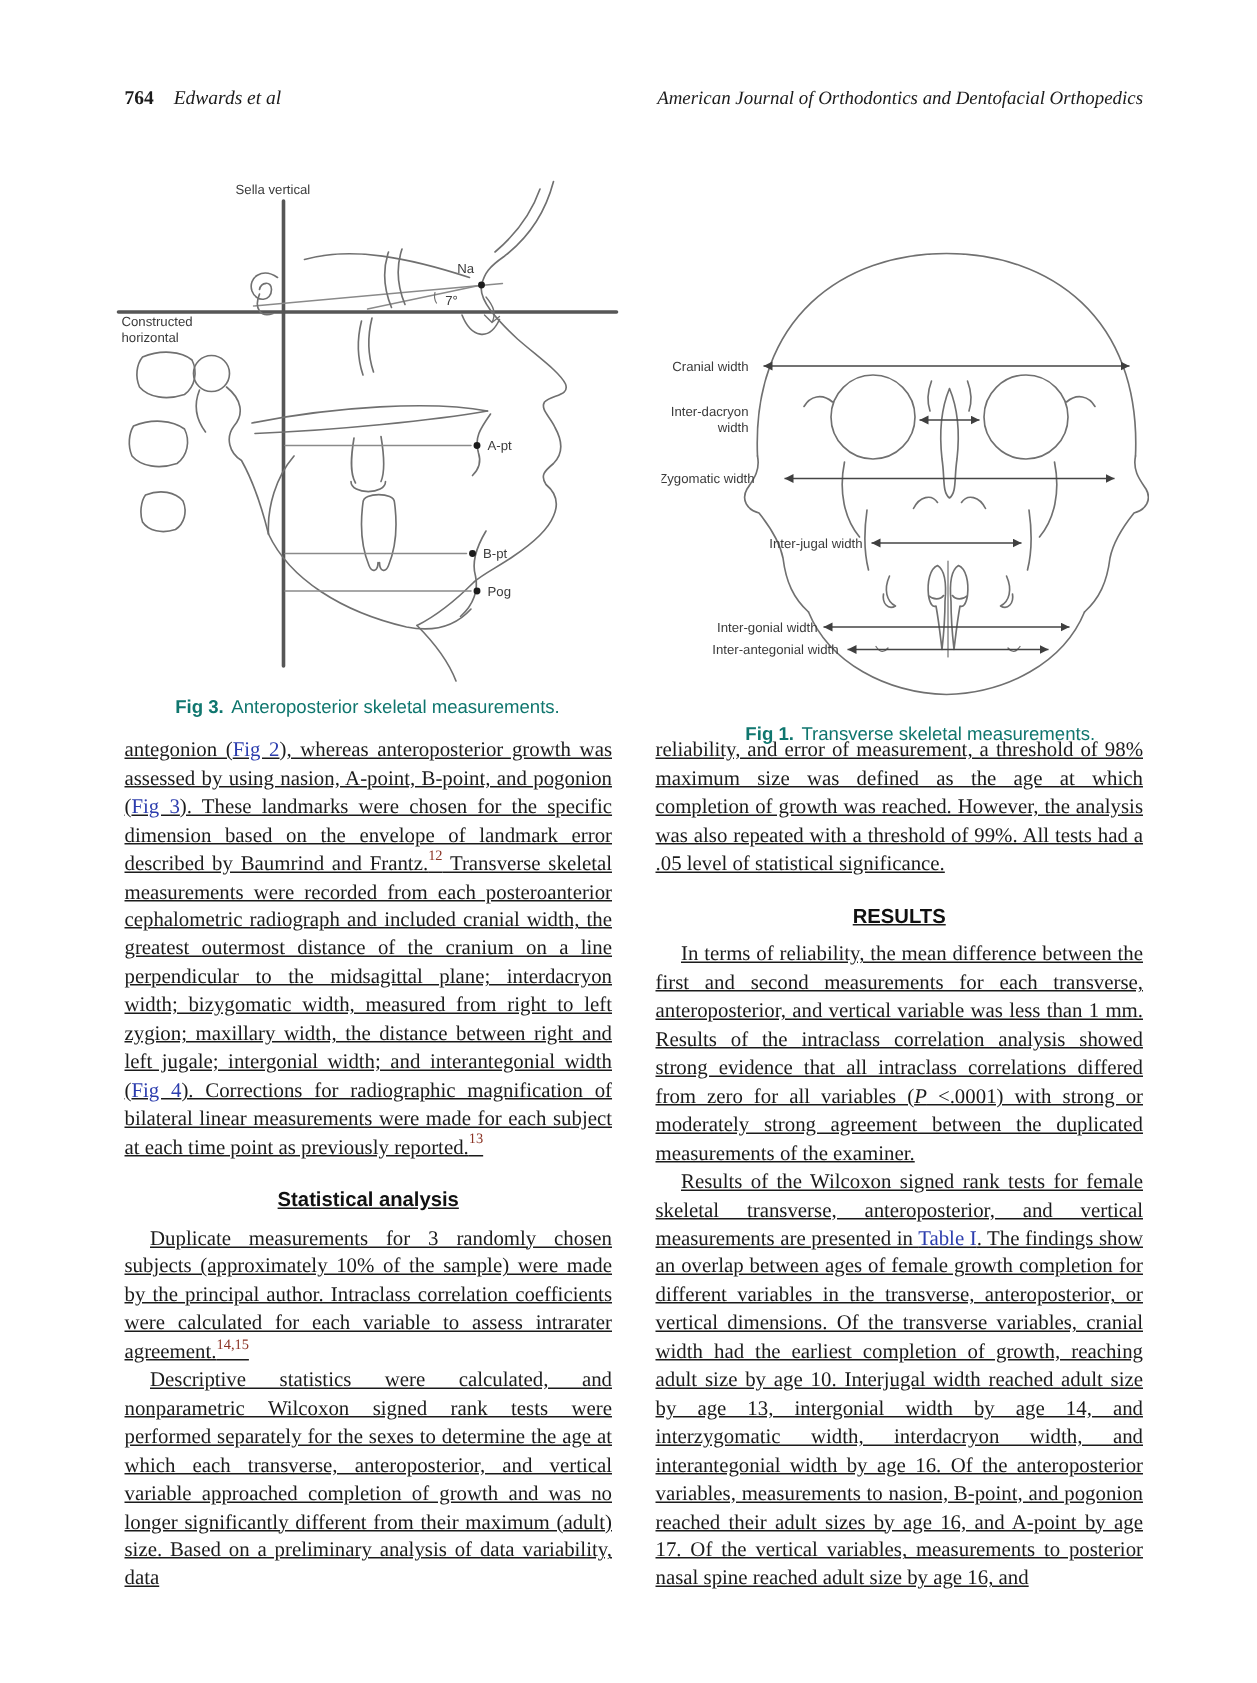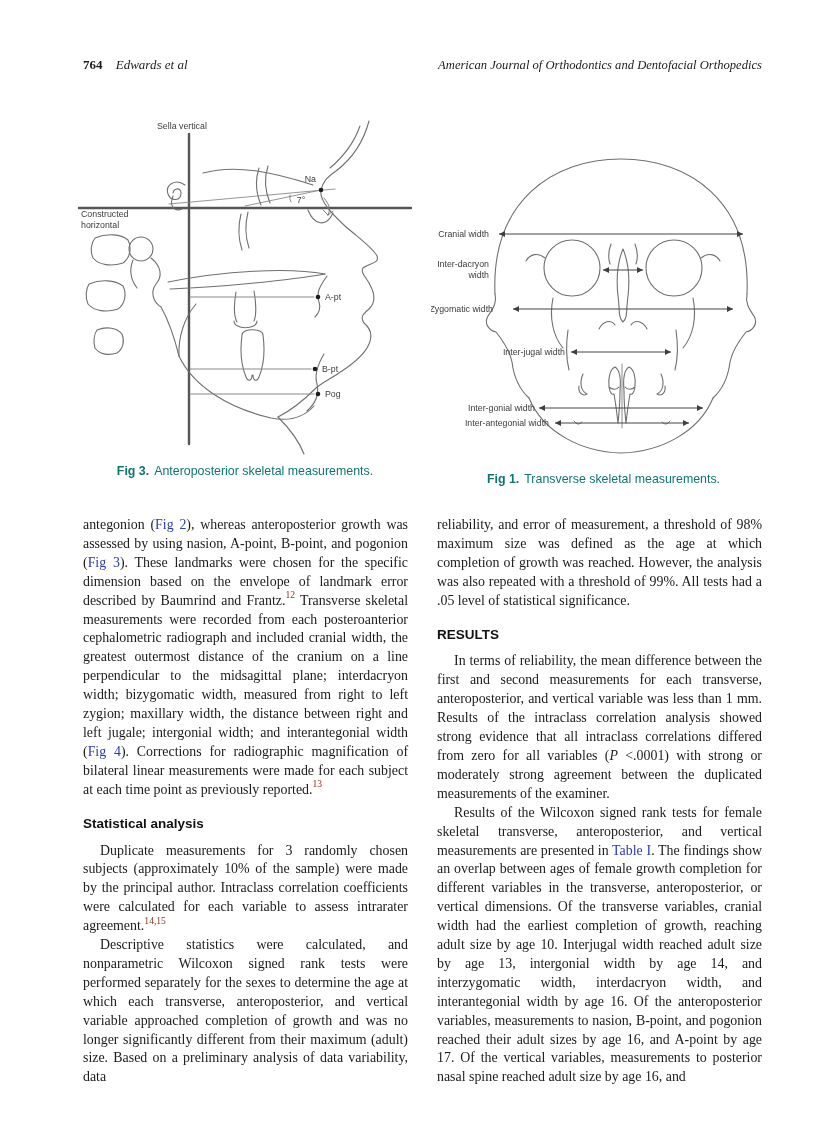--- a/index.html
+++ b/index.html
@@ -27,29 +27,29 @@
   .fig-caption{
     position:absolute;left:0;width:100%;text-align:center;
     font-family:"Liberation Sans",sans-serif;font-size:12.4px;color:#0f766e;
   }
   .fig3-block .fig-caption{top:348px;}
   .fig4-block .fig-caption{top:326px;}
   .cap-label{font-weight:bold;margin-right:5px;}
   .figtext text{font-family:"Liberation Sans",sans-serif;font-size:8.8px;fill:#3b3b3b;}
   
   .columns{
-    position:absolute;left:83px;top:516px;width:679px;
-    display:flex;gap:29px;
+    position:absolute;left:83px;top:492px;width:679px;
+    display:flex;gap:29px;text-decoration:underline;
   }
   .col{width:328px;font-size:13.9px;line-height:18.9px;text-align:justify;hyphens:auto;}
   .col p{margin:0;text-indent:17px;}
   .col p.no-indent{text-indent:0;}
   .col h3{
     font-family:"Liberation Sans",sans-serif;font-weight:bold;font-size:13.5px;
-    color:#111;margin:15px 0 8px 0;text-align:left;
+    color:#111;margin:15px 0 8px 0;text-align:center;
   }
   .xref{color:var(--link);}
   sup.cite{
     color:var(--cite);font-size:9.6px;line-height:0;
     position:relative;top:-1px;vertical-align:super;
   }
 </style>
 </head>
 <body>
 
@@ -115,21 +115,21 @@
         <text x="252" y="184">A-pt</text>
         <text x="249" y="256">B-pt</text>
         <text x="252" y="281">Pog</text>
       </g>
     </svg>
     <figcaption class="fig-caption">
       <span class="cap-label">Fig 3.</span><span>Anteroposterior skeletal measurements.</span>
     </figcaption>
   </figure>
 
-  <figure class="figure-block fig4-block" style="margin:4px;">
+  <figure class="figure-block fig4-block" style="margin:14px;">
     <svg width="345" height="322" viewBox="0 0 345 322">
       <defs>
         <marker id="ah" markerWidth="8" markerHeight="8" refX="6" refY="3" orient="auto-start-reverse" markerUnits="userSpaceOnUse">
           <path d="M0 0 L6 3 L0 6 Z" fill="#3f3f3f"></path>
         </marker>
       </defs>
       <g stroke="#707070" stroke-width="1.1" fill="none" stroke-linecap="round" stroke-linejoin="round">
         <path d="M64 148 C60 55 122 13 190 13 C258 13 320 55 316 148"></path>
         <path d="M64 148 C66 158 61 164 57 170 C53 177 57 184 65 186 C73 196 79 206 81 216 C83 232 88 243 98 252"></path>
         <path d="M316 148 C314 158 319 164 323 170 C327 177 323 184 315 186 C307 196 301 206 299 216 C297 232 292 243 282 252"></path>

